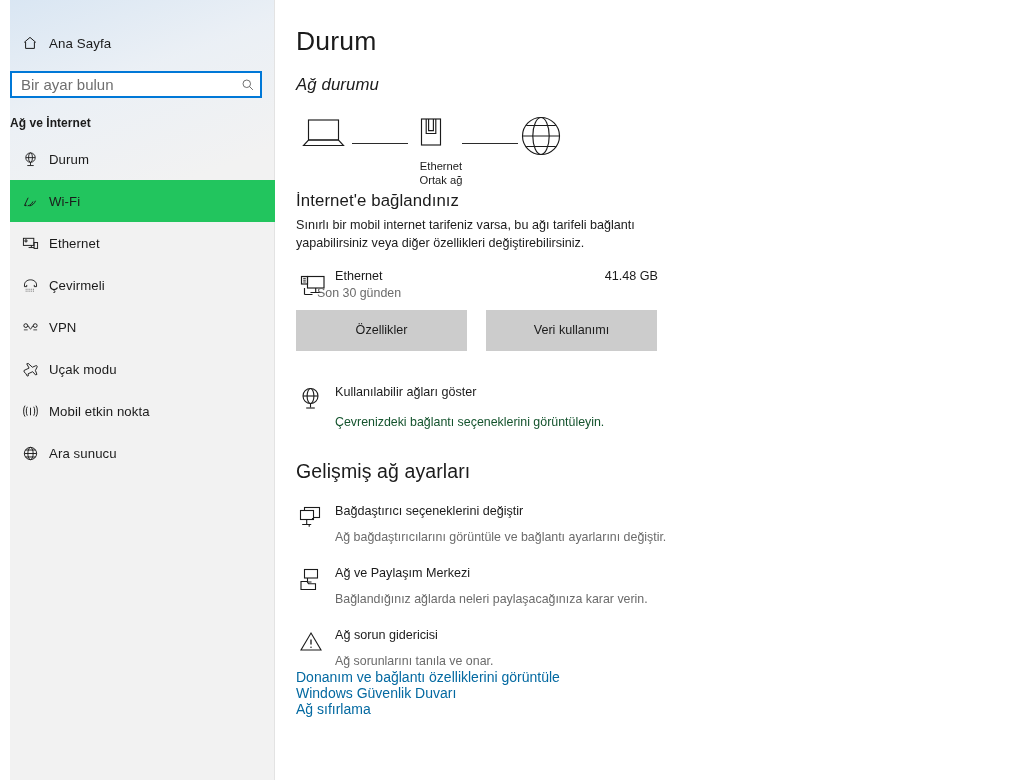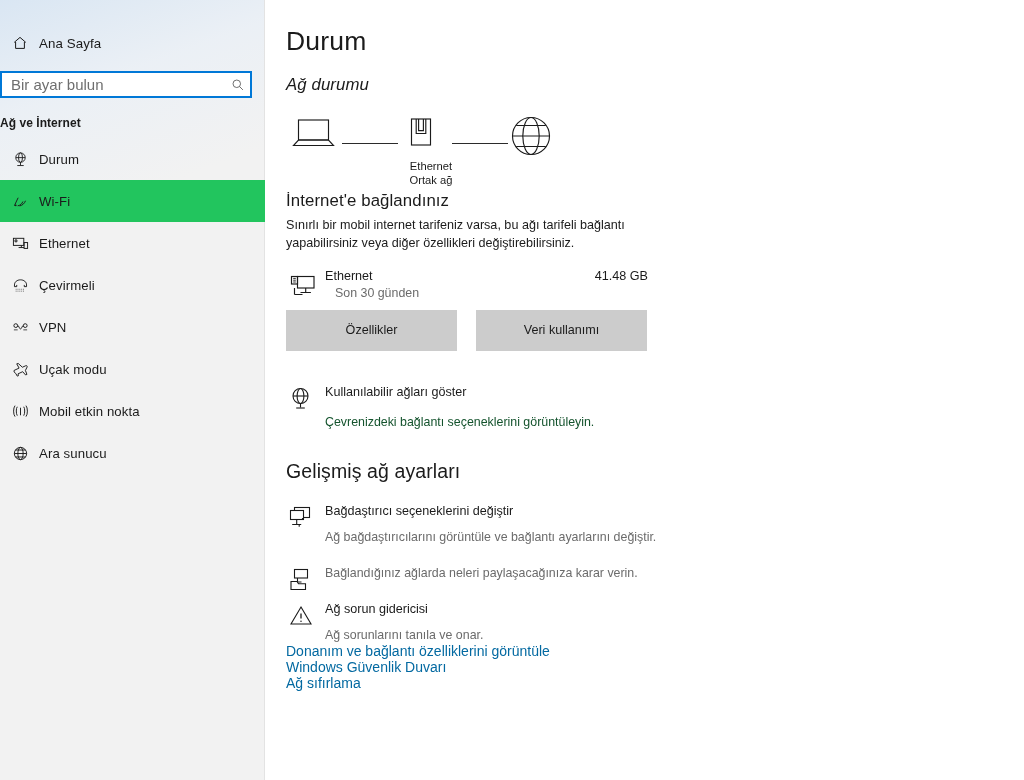--- a/index.html
+++ b/index.html
@@ -4,21 +4,21 @@
 <style>
   * { box-sizing: border-box; }
   html, body {
     margin: 0; padding: 0;
     width: 1024px; height: 780px;
     overflow: hidden;
     background: #ffffff;
     font-family: "Liberation Sans", sans-serif;
     -webkit-font-smoothing: antialiased;
   }
-  #app { position: relative; width: 1024px; height: 780px; display: flex; background:#ffffff; }
+  #app { position: relative; width: 1024px; height: 780px; display: flex; background:#ffffff;padding-left:10px; }
 
   
   #sidebar {
     position: relative;
     width: 265px; height: 780px;
     background: #f2f2f2;
     border-right: 1px solid #e3e3e3;
     flex: 0 0 265px;
   }
   #sidebar-gradient {
@@ -122,21 +122,21 @@
   }
 
   .usage-row {
     position: relative;
     margin-top: 17px;
     width: 362px;
     height: 34px;
   }
   .usage-icon { position:absolute; left: 3px; top: 3px; color:#1b1b1b; }
   .usage-name { position:absolute; left: 39px; top: 0px; font-size: 12.6px; color:#1b1b1b;}
-  .usage-sub  { position:absolute; left: 49px; top: 17px; font-size: 12.4px; color:#6b6b6b;}
+  .usage-sub  { position:absolute; left: 21px; top: 17px; font-size: 12.4px; color:#6b6b6b;}
   .usage-val  { position:absolute; right: 0px; top: 0px; font-size: 12.6px; color:#1b1b1b;}
 
   .btn-row { display:flex; gap: 19px; margin-top: 7px; }
   .winbtn {
     width: 171px; height: 41px;
     background: #cccccc;
     border: 1px solid #cccccc;
     color: #1b1b1b;
     font-family: "Liberation Sans", sans-serif;
     font-size: 12.6px;
@@ -390,20 +390,21 @@
     </div>
 
     <div class="adv-item">
       <span class="ai-icon">
         <svg width="26" height="26" viewBox="0 0 26 26" fill="none" stroke="#1b1b1b" stroke-width="1.1">
           <rect x="6.5" y="2.5" width="13" height="8.5"></rect>
           <path d="M9.5 11 L9.5 14.5 M5.5 15 L13.5 15"></path>
           <path d="M3.0 14.5 L9.0 14.5 L10.5 16.8 L17.5 16.8 L17.5 22.5 L3.0 22.5 Z" fill="#ffffff"></path>
         </svg>
       </span>
+      <div class="ai-title">Ağ ve Paylaşım Merkezi</div>
       <div class="ai-sub">Bağlandığınız ağlarda neleri paylaşacağınıza karar verin.</div>
     </div>
 
     <div class="adv-item">
       <span class="ai-icon">
         <svg width="26" height="26" viewBox="0 0 26 26" fill="none" stroke="#1b1b1b" stroke-width="1.1">
           <path d="M13 4 L23 21 L3 21 Z"></path>
           <path d="M13 10.5 L13 15.5" stroke-width="1.3"></path>
           <circle cx="13" cy="18.2" r="0.75" fill="#1b1b1b" stroke="none"></circle>
         </svg>

